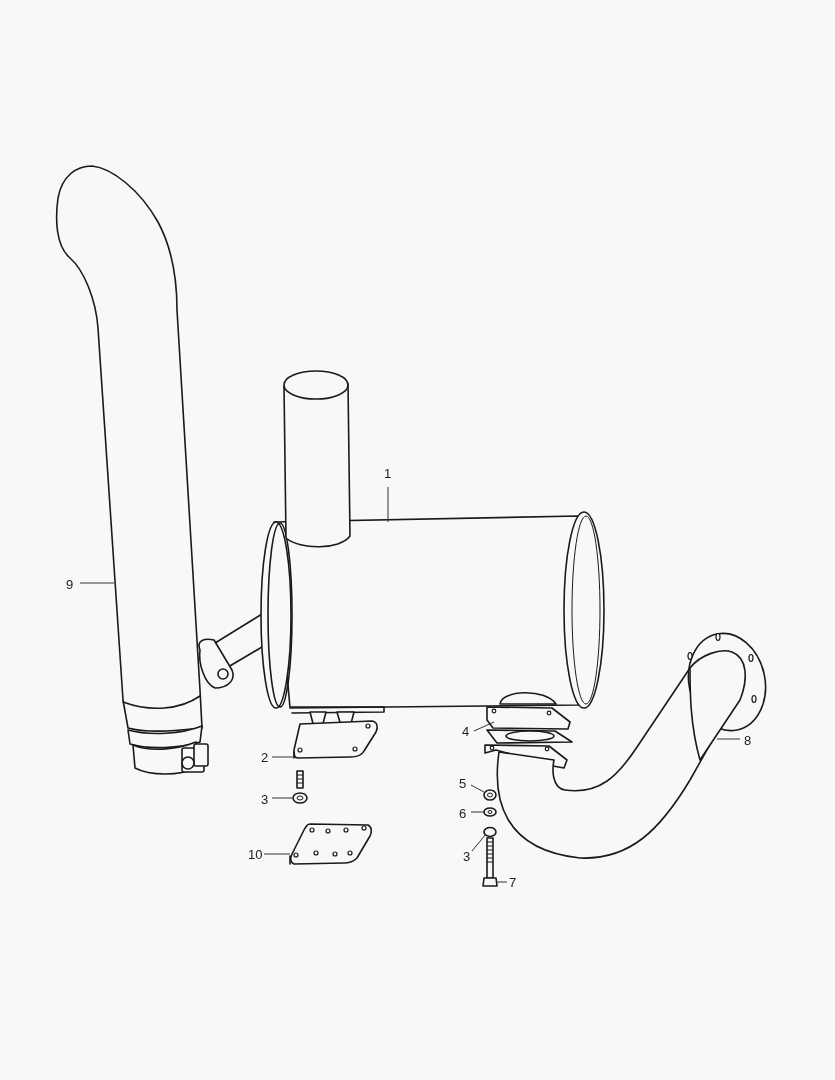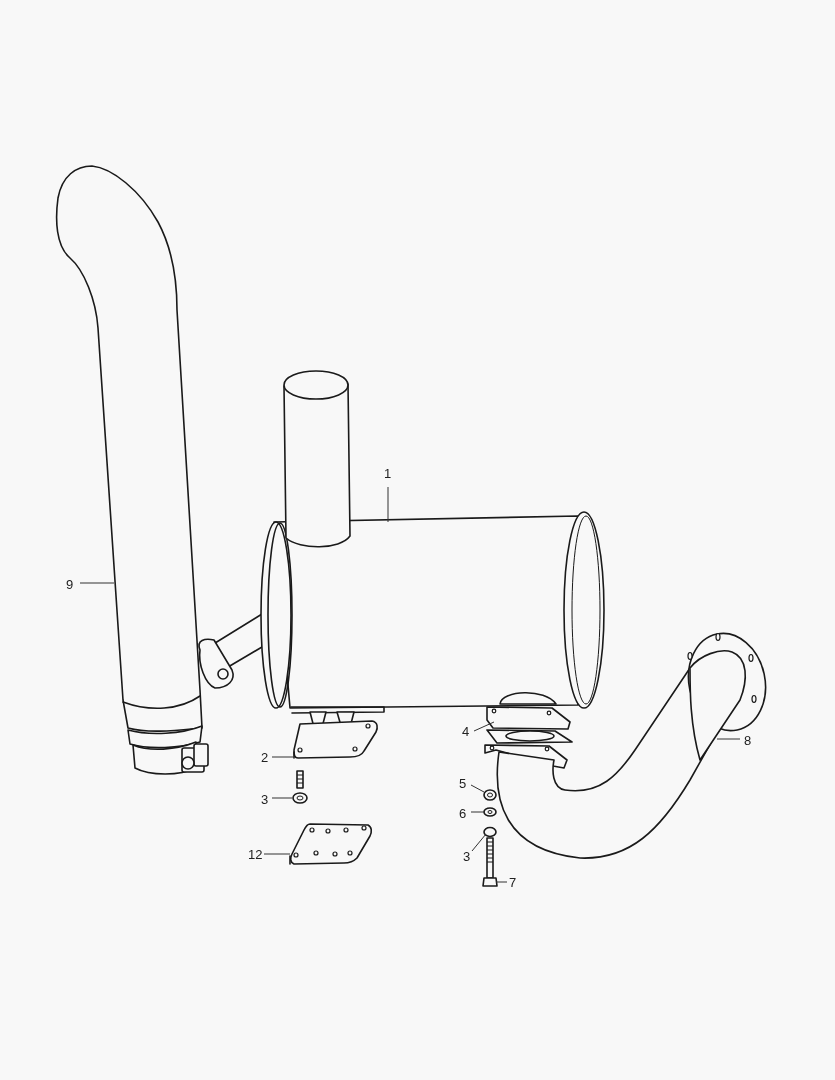--- a/index.html
+++ b/index.html
@@ -139,13 +139,13 @@
 <span class="callout" style="left:384px;top:467px;">1</span>
 <span class="callout" style="left:261px;top:751px;">2</span>
 <span class="callout" style="left:261px;top:793px;">3</span>
 <span class="callout" style="left:462px;top:725px;">4</span>
 <span class="callout" style="left:459px;top:777px;">5</span>
 <span class="callout" style="left:459px;top:807px;">6</span>
 <span class="callout" style="left:463px;top:850px;">3</span>
 <span class="callout" style="left:509px;top:876px;">7</span>
 <span class="callout" style="left:744px;top:734px;">8</span>
 <span class="callout" style="left:66px;top:578px;">9</span>
-<span class="callout" style="left:248px;top:848px;">12</span>
+<span class="callout" style="left:248px;top:848px;">10</span>
 
 </body></html>

